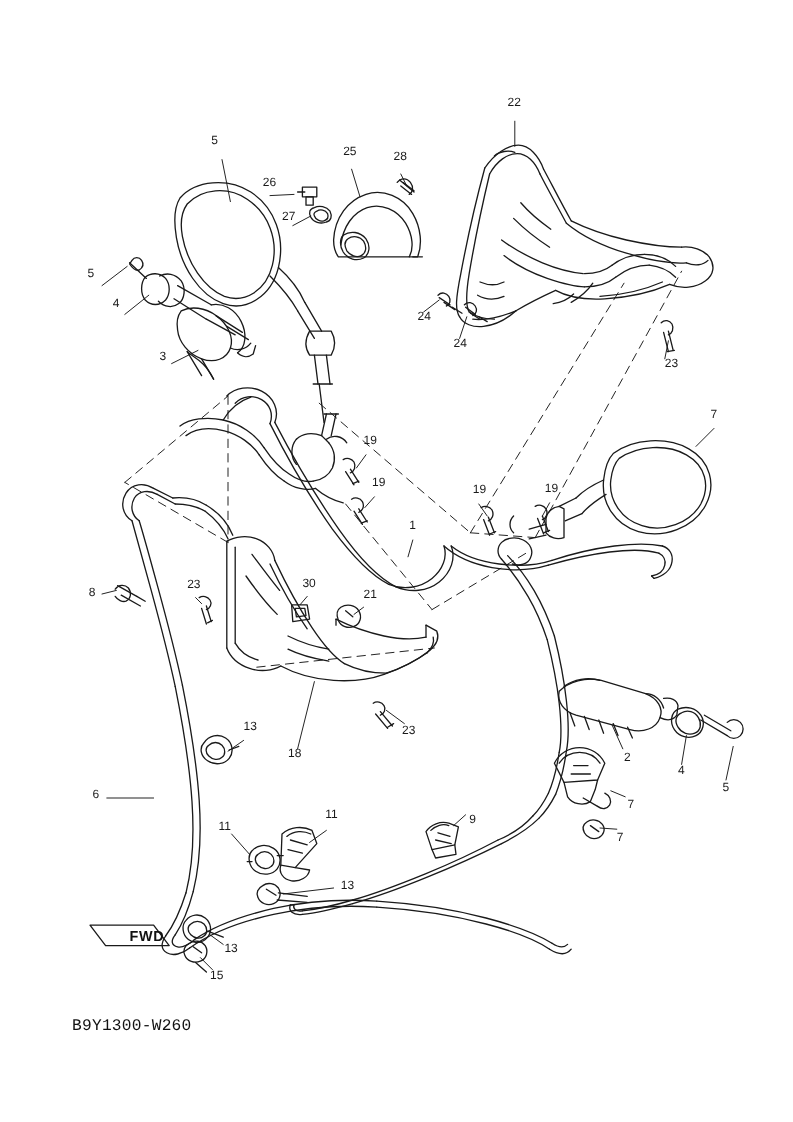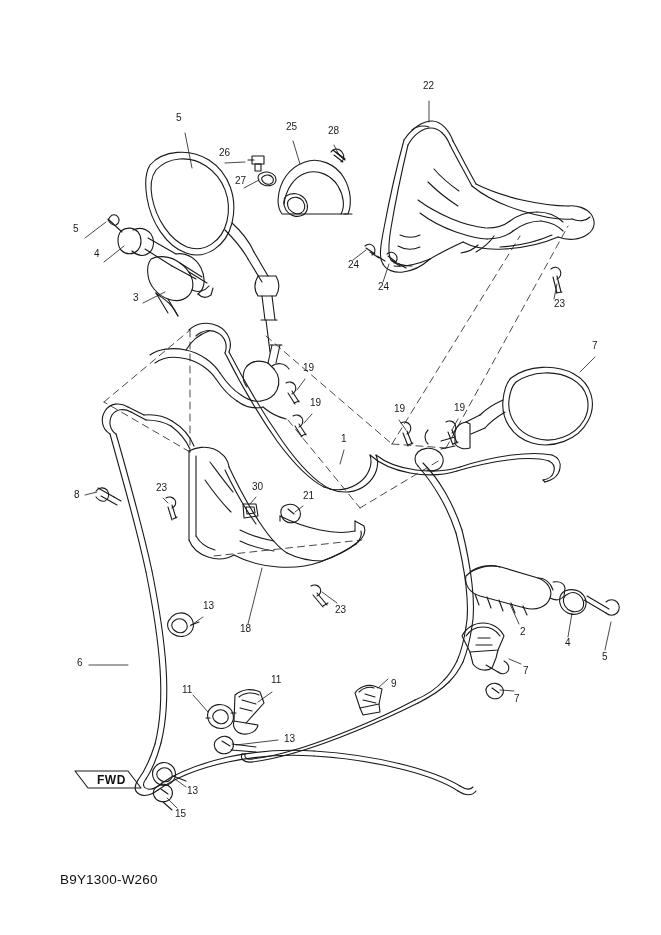--- a/index.html
+++ b/index.html
@@ -498,17 +498,17 @@
   <div class="callout" style="left:77px; top:658px;">6</div>
   <div class="callout" style="left:523px; top:666px;">7</div>
   <div class="callout" style="left:514px; top:694px;">7</div>
   <div class="callout" style="left:391px; top:679px;">9</div>
   <div class="callout" style="left:271px; top:675px;">11</div>
   <div class="callout" style="left:182px; top:685px;">11</div>
   <div class="callout" style="left:284px; top:734px;">13</div>
   <div class="callout" style="left:187px; top:786px;">13</div>
   <div class="callout" style="left:175px; top:809px;">15</div>
 
-  <div class="fwd-label" style="left:97px; top:773px;">FWD</div>
-
-  <div class="partcode" style="left:60px; top:872px;">B9Y1300-W260</div>
+  <div class="fwd-label" style="left:108px; top:773px;">FWD</div>
+
+  <div class="partcode" style="left:60px; top:848px;font-family:Liberation Mono, monospace;">B9Y1300-W260</div>
 
 </div>
 
 </body></html>

